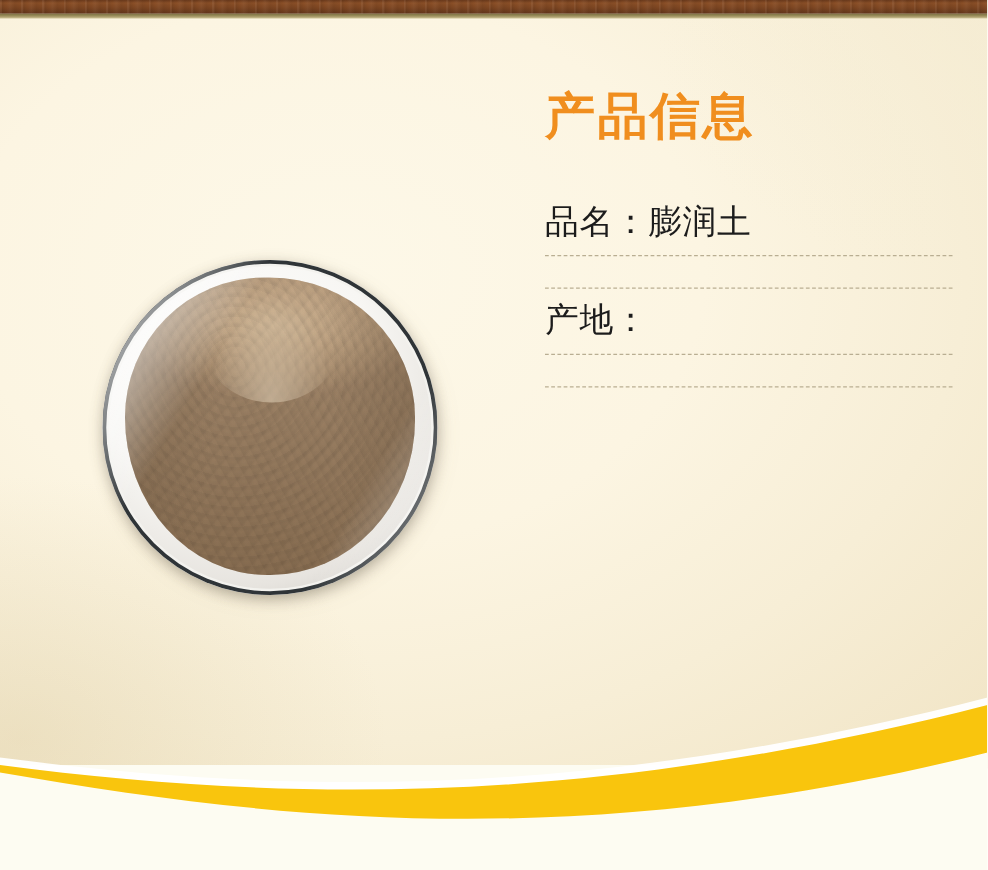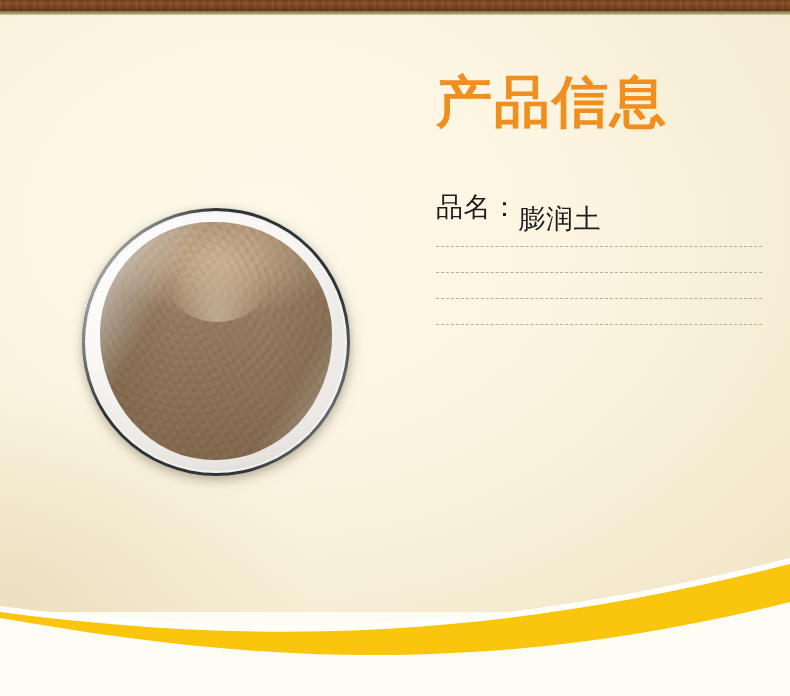--- a/index.html
+++ b/index.html
@@ -162,40 +162,40 @@
   }
 
   
   .info {
     position: absolute;
     left: 436px;
     top: 72px;
     width: 326px;
   }
   .title {
-    font-size: 56px;
+    font-size: 40px;
     line-height: 1.06;
     font-weight: bold;
     color: #F08E1E;
     letter-spacing: 2px;
     margin: 0 0 38px 0;
     white-space: nowrap;
   }
   .spec-list { margin: 0; padding: 0; }
   .spec-row {
     display: flex;
     align-items: center;
     font-size: 27px;
     line-height: 1.0;
     color: #1c1c1c;
     padding: 12px 0 13px 0;
     letter-spacing: 0.5px;
   }
   .spec-label { white-space: nowrap; }
-  .spec-value { white-space: pre-line; margin-top: 25px; }
+  .spec-value { white-space: pre-line; }
   .spec-value.wrapped { line-height: 1.55; }
   .divider {
     height: 0;
     border-top: 1px dashed #b9ae92;
     width: 326px;
   }
 
   
   .bottom-fill {
     position: absolute;
@@ -237,20 +237,21 @@
         <span class="spec-label">品名：</span>
         <span class="spec-value">膨润土</span>
       </div>
       <div class="divider"></div>
 
       <div class="spec-row">
       </div>
       <div class="divider"></div>
 
       <div class="spec-row">
+        <span class="spec-label">产地：</span>
       </div>
       <div class="divider"></div>
 
       <div class="spec-row">
       </div>
       <div class="divider"></div>
 
     </div>
   </div>
 

